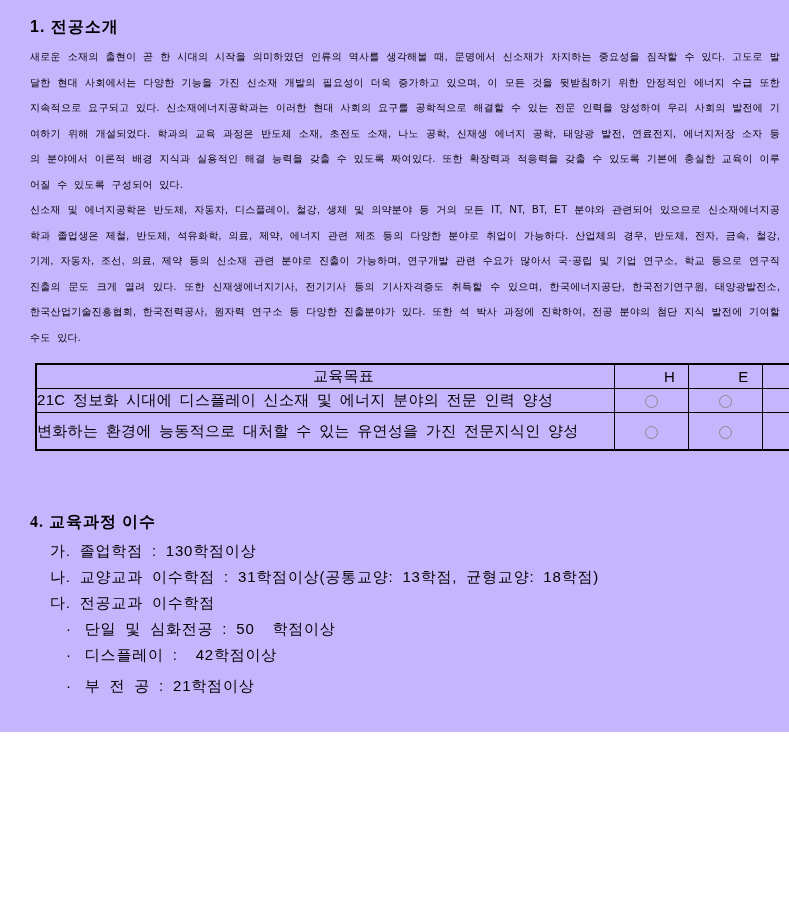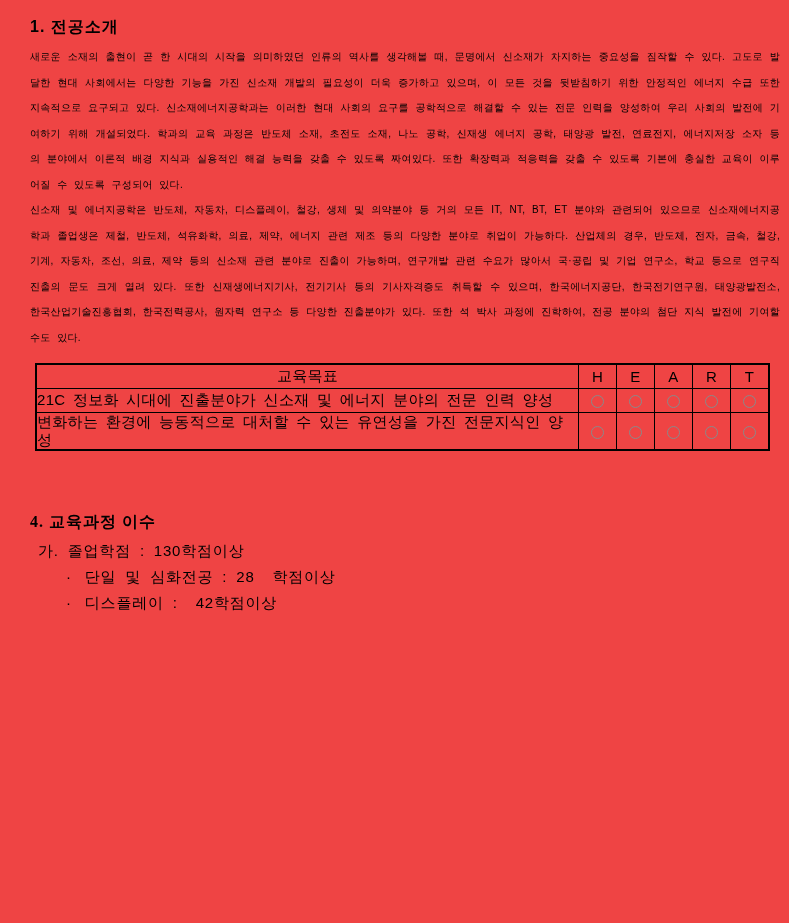--- a/index.html
+++ b/index.html
@@ -5,25 +5,25 @@
   html, body {
     margin: 0;
     padding: 0;
     background: #ffffff;
     color: #000000;
     font-family: "Liberation Sans", "DejaVu Sans", sans-serif;
   }
   .page {
     position: relative;
     width: 789px;
-    height: 923px;
+    height: 732px;
     box-sizing: border-box;
     padding: 18px 9px 0 30px;
     overflow: hidden;
-    background: #ef4444;
+    background: #c4b5fd;
   }
   .section-heading {
     font-size: 16px;
     font-weight: 700;
     letter-spacing: 1px;
     line-height: 17px;
     margin: 0 0 9px 0;
   }
   .body-text {
     font-size: 10px;
@@ -49,21 +49,21 @@
     border: 1px solid #000;
     font-size: 15px;
     font-weight: 400;
     letter-spacing: 0.3px;
     word-spacing: 3px;
     padding: 0;
   }
   table.objectives th.goal-col { width: 541px; }
   table.objectives th.letter-col { width: 37px; text-align: center; }
   table.objectives thead tr { height: 24px; }
-  table.objectives thead th { text-align: center; }
+  table.objectives thead th { text-align: center; padding-left: 36px; }
   table.objectives tbody tr.row-normal { height: 24px; }
   table.objectives tbody tr.row-tall { height: 38px; }
   td.goal-cell {
     padding: 1px 6px;
     text-align: left;
     line-height: 18px;
     vertical-align: middle;
   }
   td.mark-cell { text-align: center; vertical-align: middle; }
   .circle {
@@ -75,21 +75,21 @@
     box-sizing: border-box;
     vertical-align: middle;
   }
 
   .list { margin-top: 0; }
   .list-item {
     font-size: 15px;
     line-height: 26px;
     letter-spacing: 0.8px;
     word-spacing: 4px;
-    margin-left: 8px;
+    margin-left: 20px;
     white-space: pre-wrap;
   }
   .sub-item {
     font-size: 15px;
     line-height: 26px;
     letter-spacing: 0.8px;
     word-spacing: 4px;
     margin-left: 36px;
     white-space: pre-wrap;
   }
@@ -113,21 +113,21 @@
         <th class="goal-col">교육목표</th>
         <th class="letter-col">H</th>
         <th class="letter-col">E</th>
         <th class="letter-col">A</th>
         <th class="letter-col">R</th>
         <th class="letter-col">T</th>
       </tr>
     </thead>
     <tbody>
       <tr class="row-normal">
-        <td class="goal-cell">21C 정보화 시대에 진출분야가 신소재 및 에너지 분야의 전문 인력 양성</td>
+        <td class="goal-cell">21C 정보화 시대에 디스플레이 신소재 및 에너지 분야의 전문 인력 양성</td>
         <td class="mark-cell"><span class="circle"></span></td>
         <td class="mark-cell"><span class="circle"></span></td>
         <td class="mark-cell"><span class="circle"></span></td>
         <td class="mark-cell"><span class="circle"></span></td>
         <td class="mark-cell"><span class="circle"></span></td>
       </tr>
       <tr class="row-tall">
         <td class="goal-cell">변화하는 환경에 능동적으로 대처할 수 있는 유연성을 가진 전문지식인 양성</td>
         <td class="mark-cell"><span class="circle"></span></td>
         <td class="mark-cell"><span class="circle"></span></td>
@@ -135,17 +135,20 @@
         <td class="mark-cell"><span class="circle"></span></td>
         <td class="mark-cell"><span class="circle"></span></td>
       </tr>
     </tbody>
   </table>
 
   <h2 class="section-heading sec4-heading">4. 교육과정 이수</h2>
 
   <div class="list">
     <div class="list-item">가. 졸업학점 : 130학점이상</div>
-    <div class="sub-item"><span class="bullet">·</span><span>단일 및 심화전공 : 28  학점이상</span></div>
+    <div class="list-item">나. 교양교과 이수학점 : 31학점이상(공통교양: 13학점, 균형교양: 18학점)</div>
+    <div class="list-item">다. 전공교과 이수학점</div>
+    <div class="sub-item"><span class="bullet">·</span><span>단일 및 심화전공 : 50  학점이상</span></div>
     <div class="sub-item"><span class="bullet">·</span><span>디스플레이 :  42학점이상</span></div>
+    <div class="sub-item last"><span class="bullet">·</span><span>부 전 공 : 21학점이상</span></div>
   </div>
 
 </div>
 
 </body></html>

